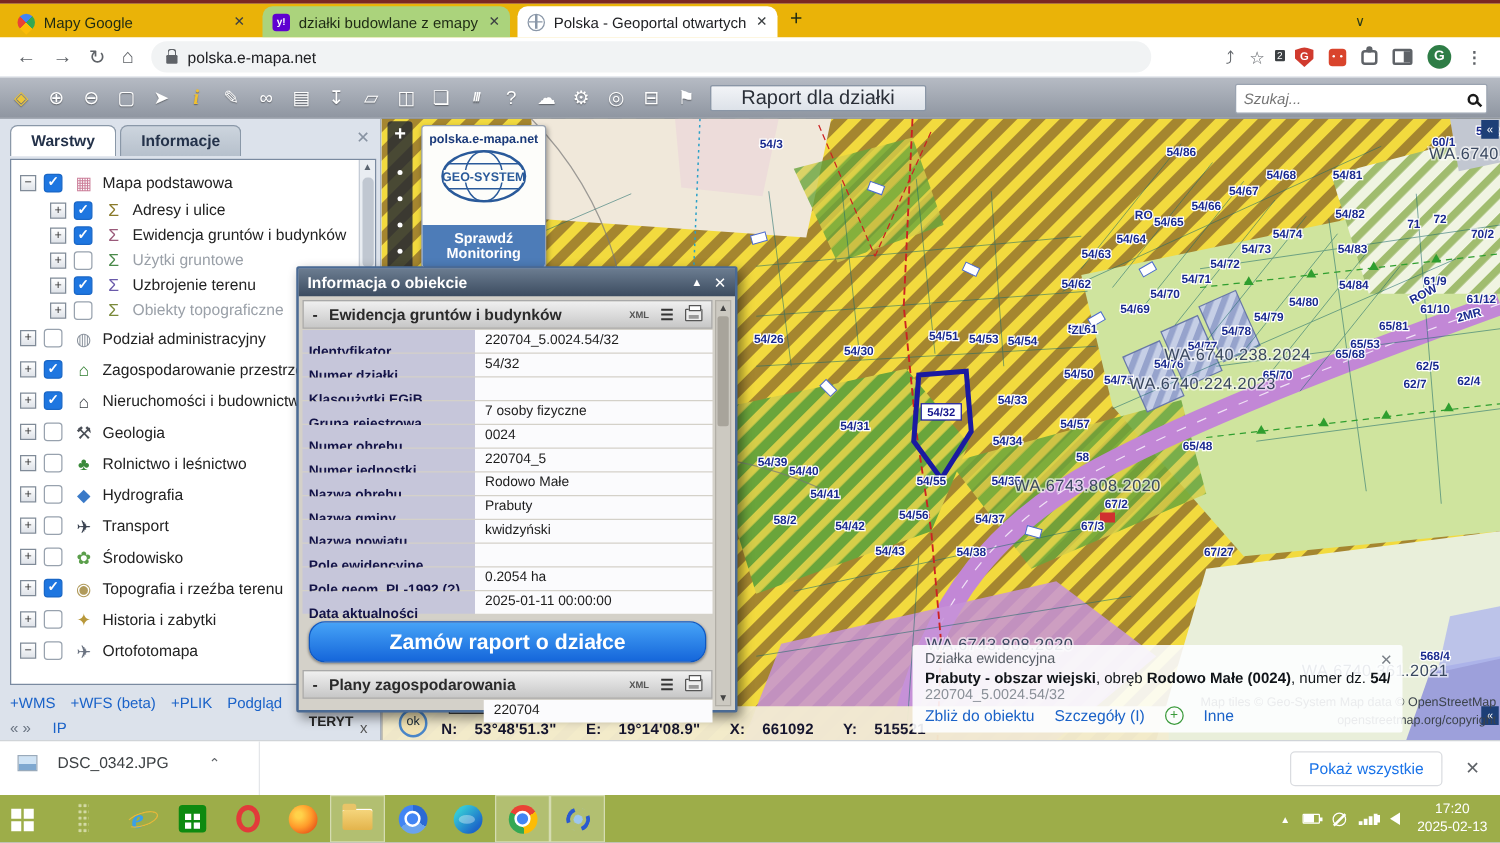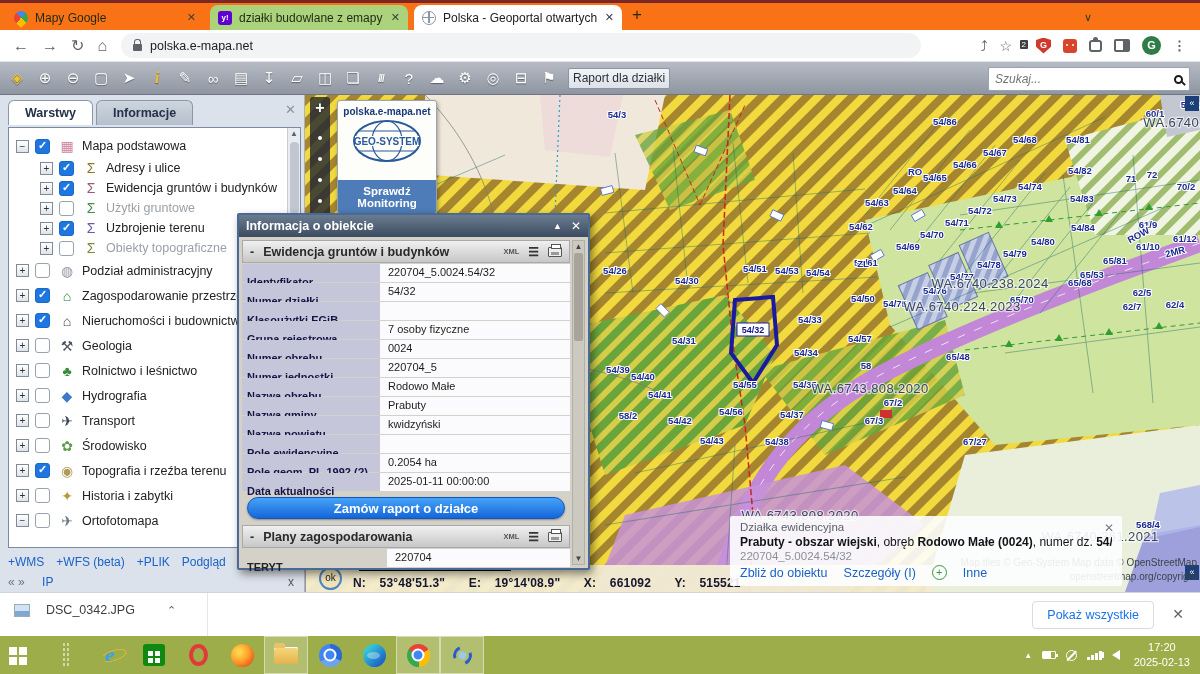--- a/index.html
+++ b/index.html
@@ -1,21 +1,21 @@
 <!DOCTYPE html>
 <html><head>
 <meta charset="utf-8">
 <style>
 *{margin:0;padding:0;box-sizing:border-box}
 body{font-family:"Liberation Sans",sans-serif;background:#666}
 #screen{position:relative;width:1200px;height:674px;overflow:hidden;background:#fff}
 
 
 .win-top{position:absolute;left:0;top:0;width:100%;height:3px;background:#7b2723}
-.tabbar{position:absolute;left:0;top:3px;width:100%;height:27px;background:#f97316;display:flex;align-items:center}
+.tabbar{position:absolute;left:0;top:3px;width:100%;height:27px;background:#eab308;display:flex;align-items:center}
 .tab{height:25px;width:198px;display:flex;align-items:center;gap:7px;padding:0 8px;font-size:12px;color:#1e2a14;margin-left:6px}
 .tab.t2{background:#abd37c;border-radius:8px 8px 0 0}
 .tab.active{background:#fff;border-radius:8px 8px 0 0;color:#202124;width:208px}
 .tab .title{flex:1;white-space:nowrap;overflow:hidden}
 .tab .x{color:#3c4043;font-size:11px}
 .fav{width:14px;height:14px;border-radius:50%;flex:0 0 auto}
 .fav.maps-favicon{background:conic-gradient(#4285f4 0 25%,#34a853 25% 50%,#fbbc05 50% 75%,#ea4335 75%);border-radius:50% 50% 50% 0;transform:rotate(-45deg)}
 .fav.yahoo-favicon{border-radius:3px;background:#5f01d1;color:#fff;font-size:8px;font-weight:bold;text-align:center;line-height:14px}
 .fav.globe-favicon{background:#fff;border:1.5px solid #8a97a8;position:relative}
 .fav.globe-favicon::before{content:"";position:absolute;left:0;top:5px;width:11px;height:1.5px;background:#8a97a8}
@@ -43,21 +43,21 @@
 .avatar{width:19px;height:19px;border-radius:50%;background:#2e7d46;color:#fff;font-size:11px;font-weight:bold;text-align:center;line-height:19px}
 .dots{color:#5f6368;font-size:13px;font-weight:bold}
 
 
 .maptoolbar{position:absolute;left:0;top:62px;width:100%;height:33px;background:linear-gradient(#b6bbc4,#8f96a1);border-bottom:1px solid #6e7684;display:flex;align-items:center}
 #map-toolbar-icons{display:flex;align-items:center;gap:10px;margin-left:8px}
 .tbi{width:18px;text-align:center;color:#fff;font-size:15px;text-shadow:0 1px 1px rgba(0,0,0,.4)}
 .tbi.yellow{color:#ecc53a}
 .tbi.info{color:#f0c030;font-family:"Liberation Serif",serif;font-style:italic;font-weight:bold;font-size:17px}
 .tbi.small{font-size:10px;letter-spacing:-1px;font-weight:bold}
-.report-btn{margin-left:10px;height:21px;background:linear-gradient(#f2f4f7,#dde2e9);border:1px solid #8a96a6;border-radius:2px;font-size:12px;color:#2a2f38;padding:0 4px;line-height:19px}
+.report-btn{margin-left:10px;height:21px;background:linear-gradient(#f2f4f7,#dde2e9);border:1px solid #8a96a6;border-radius:2px;font-size:16px;color:#2a2f38;padding:0 24px;line-height:19px}
 .searchbox{position:absolute;right:10px;top:5px;width:202px;height:24px;background:#fff;border:1px solid #9aa3b0;border-radius:2px;display:flex;align-items:center;padding:0 6px}
 .searchbox input{flex:1;border:none;outline:none;font-size:12px;font-style:italic;color:#ec4899;font-family:"Liberation Sans",sans-serif;background:transparent}
 .mag{width:9px;height:9px;border:2px solid #1a1a1a;border-radius:50%;position:relative;margin-left:4px}
 .mag::after{content:"";position:absolute;width:6px;height:2px;background:#1a1a1a;transform:rotate(45deg);right:-5px;bottom:-2px}
 
 
 #map-svg{position:absolute;left:305px;top:95px}
 #map-labels text{font:bold 9.5px "Liberation Sans",sans-serif;fill:#1a2a8f;paint-order:stroke;stroke:#fff;stroke-width:2px;text-anchor:middle}
 #map-annots text{font:13px "Liberation Sans",sans-serif;fill:#39475f;paint-order:stroke;stroke:rgba(255,255,255,.6);stroke-width:2.5px;text-anchor:middle;letter-spacing:.4px}
 #sel-chip text{font:bold 9px "Liberation Sans",sans-serif;fill:#14148c;text-anchor:middle}
@@ -111,21 +111,21 @@
 .psec{height:23px;background:linear-gradient(#f0f0f0,#c7c7c7);border:1px solid #a9a9a9;display:flex;align-items:center;padding:0 7px;font-weight:bold;font-size:12.5px;color:#2a2a2a}
 .psec .dash{margin-right:9px}
 .psec .xml{margin-left:auto;font-size:7.5px;font-weight:bold;color:#555}
 .psec .list{font-size:12px;margin-left:9px;color:#333}
 .icon-printer{width:14px;height:10px;border:1px solid #555;border-radius:1px;position:relative;background:#eee;margin-left:9px}
 .icon-printer::before{content:"";position:absolute;left:2px;top:-4px;width:8px;height:3px;border:1px solid #555;background:#fff}
 .icon-printer::after{content:"";position:absolute;left:2px;bottom:1px;width:8px;height:3px;background:#999}
 .prow{display:flex;margin-top:1px}
 .pkey{width:138px;flex:0 0 138px;background:#c6c6da;font-size:11px;font-weight:bold;color:#131347;padding:12px 0 0 5px;height:18px;white-space:nowrap}
 .pval{flex:1;background:#fbfbfd;font-size:11px;color:#1c1c1c;padding:2px 0 0 8px;height:18px;white-space:nowrap}
-.pbtn{margin:6px 5px 6px 5px;height:22px;border-radius:13px;background:linear-gradient(#46a3f7,#1566da);border:1px solid #0f57c0;color:#fff;font-weight:bold;font-size:13px;display:flex;align-items:center;justify-content:center;box-shadow:0 1px 2px rgba(0,0,0,.35)}
+.pbtn{margin:6px 5px 6px 5px;height:33px;border-radius:13px;background:linear-gradient(#46a3f7,#1566da);border:1px solid #0f57c0;color:#fff;font-weight:bold;font-size:17px;display:flex;align-items:center;justify-content:center;box-shadow:0 1px 2px rgba(0,0,0,.35)}
 .teryt .pkey{background:transparent;color:#222;width:145px;flex:0 0 145px}
 
 
 .infobox{position:absolute;left:730px;top:516px;width:392px;height:70px;background:rgba(253,254,255,.9);z-index:20;padding:5px 10px;border-radius:2px}
 .ib1{font-size:11.5px;color:#5a6068}
 .ib2{font-size:12px;color:#101418;margin-top:2px;white-space:nowrap;overflow:hidden}
 .ib2 b{font-weight:bold}
 .ib3{font-size:11.5px;color:#8a9098;margin-top:1px}
 .iblinks{display:flex;align-items:center;gap:16px;margin-top:3px}
 .ilink{font-size:12.5px;color:#1a62c8}

